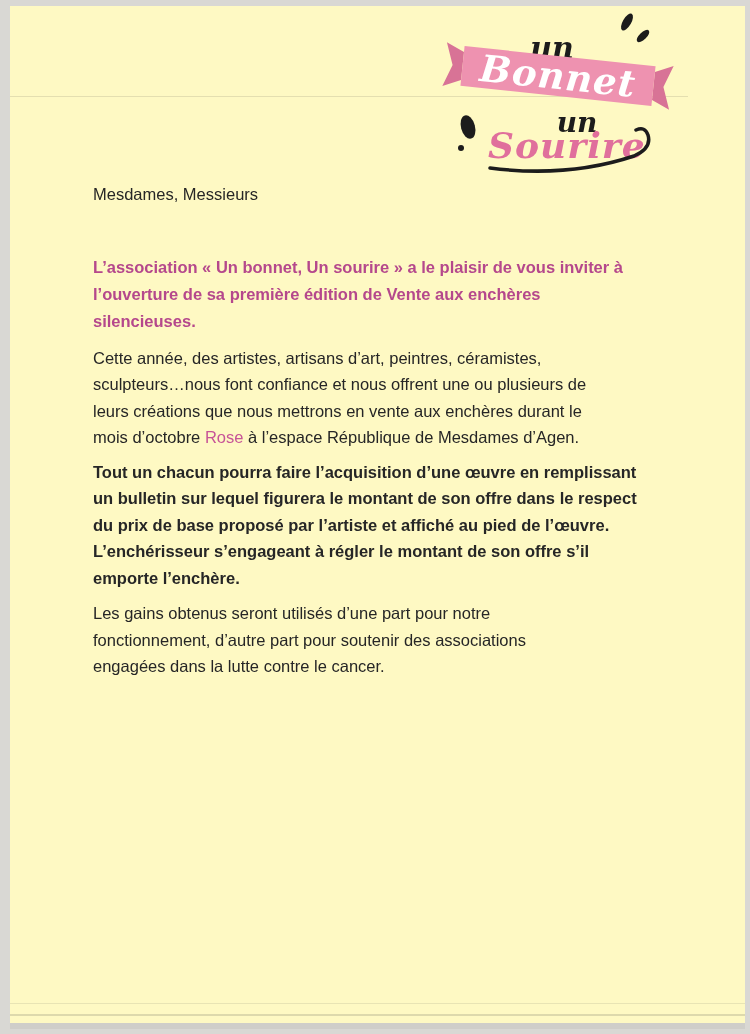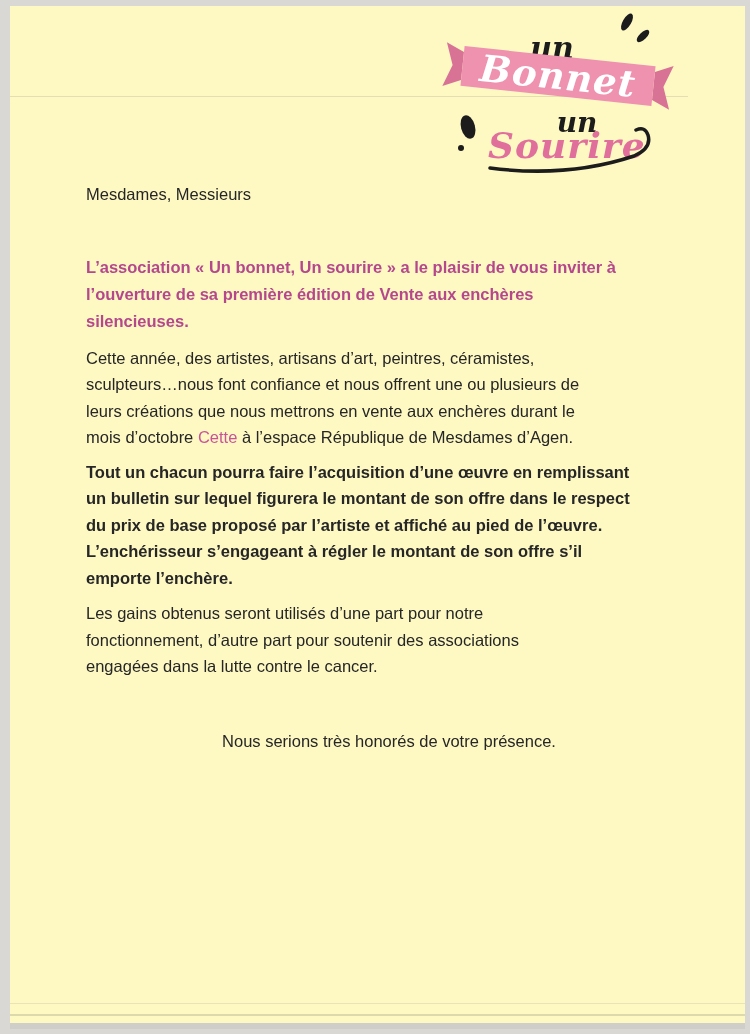--- a/index.html
+++ b/index.html
@@ -37,21 +37,21 @@
   .logo-sourire{
     font-family:"DejaVu Serif",serif;font-style:italic;font-weight:bold;
     font-size:36px;fill:var(--script-pink,#e06f9c);letter-spacing:1px;
   }
   .ribbon-main{fill:var(--ribbon-pink,#ee92b0);}
   .ribbon-fold{fill:var(--ribbon-fold,#d87396);}
   .ink{fill:#1c1c1c;}
   .swash{fill:none;stroke:#1c1c1c;stroke-width:3.5px;stroke-linecap:round;}
 
   
-  .content{position:absolute;left:76px;top:0;width:620px;}
+  .content{position:absolute;left:83px;top:0;width:620px;}
   .content p{margin:0;white-space:pre-line;font-size:16.5px;line-height:26.5px;color:var(--ink,#262626);}
   .salutation{margin-top:175px !important;}
   .intro{
     margin-top:46px !important;
     font-weight:bold;color:var(--accent-pink,#b5488c) !important;
     line-height:27px !important;
   }
   .p1{margin-top:10px !important;}
   .p2{margin-top:8px !important;font-weight:bold;}
   .p3{margin-top:9px !important;}
@@ -94,34 +94,33 @@
 
     <p class="salutation">Mesdames, Messieurs</p>
 
     <p class="intro">L’association « Un bonnet, Un sourire » a le plaisir de vous inviter à
 l’ouverture de sa première édition de Vente aux enchères
 silencieuses.</p>
 
     <p class="p1"><span>Cette année, des artistes, artisans d’art, peintres, céramistes,
 sculpteurs…nous font confiance et nous offrent une ou plusieurs de
 leurs créations que nous mettrons en vente aux enchères durant le
-mois d’octobre </span><span class="rose">Cette</span><span> à l’espace République de Mesdames d’Agen.</span></p>
+mois d’octobre </span><span class="rose">Rose</span><span> à l’espace République de Mesdames d’Agen.</span></p>
 
     <p class="p2">Tout un chacun pourra faire l’acquisition d’une œuvre en remplissant
 un bulletin sur lequel figurera le montant de son offre dans le respect
 du prix de base proposé par l’artiste et affiché au pied de l’œuvre.
 L’enchérisseur s’engageant à régler le montant de son offre s’il
 emporte l’enchère.</p>
 
     <p class="p3">Les gains obtenus seront utilisés d’une part pour notre
 fonctionnement, d’autre part pour soutenir des associations
 engagées dans la lutte contre le cancer.</p>
 
 
-    <p class="closing">Nous serions très honorés de votre présence.</p>
 
     <div class="sig-block">
     </div>
 
   </div>
 
   <div class="scan-line-b1"></div>
   <div class="scan-line-b2"></div>
   <div class="scan-band-bottom"></div>
 </div>

